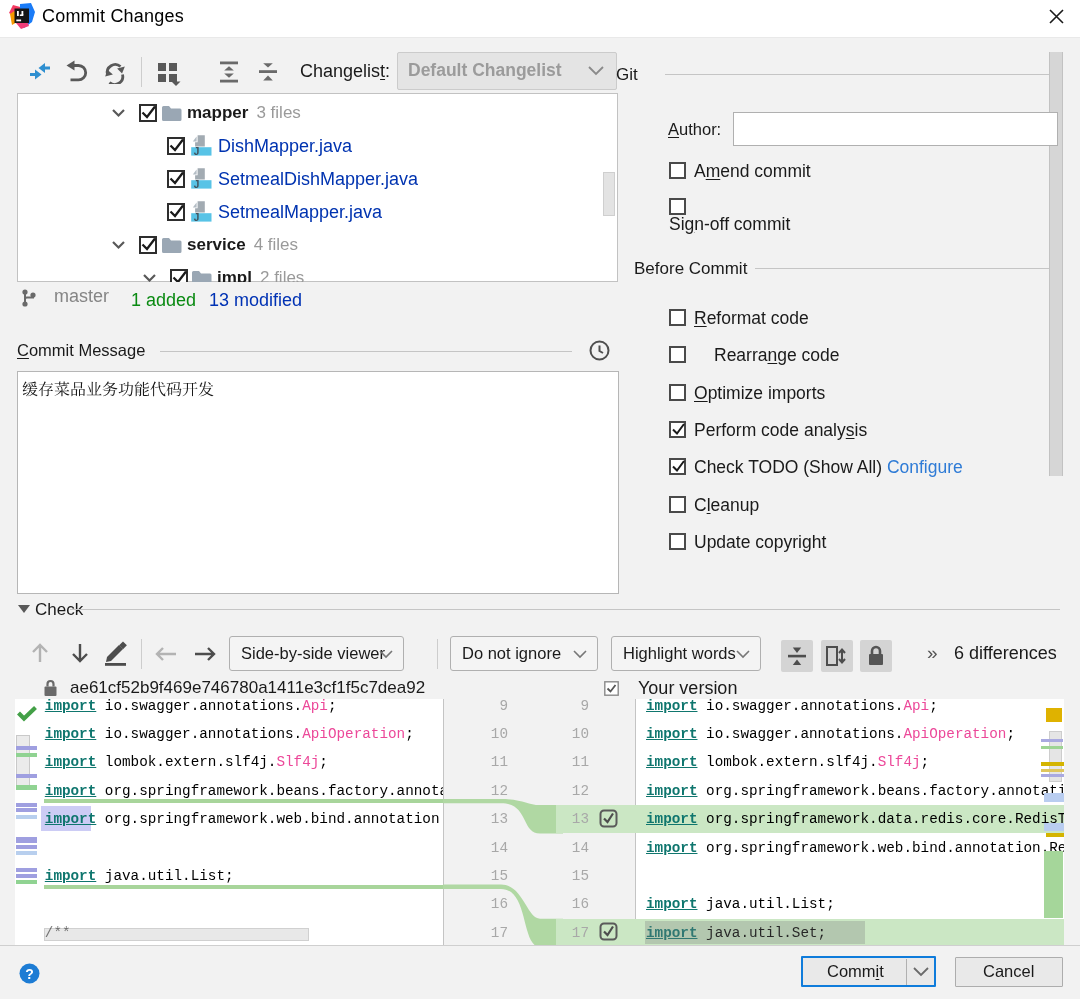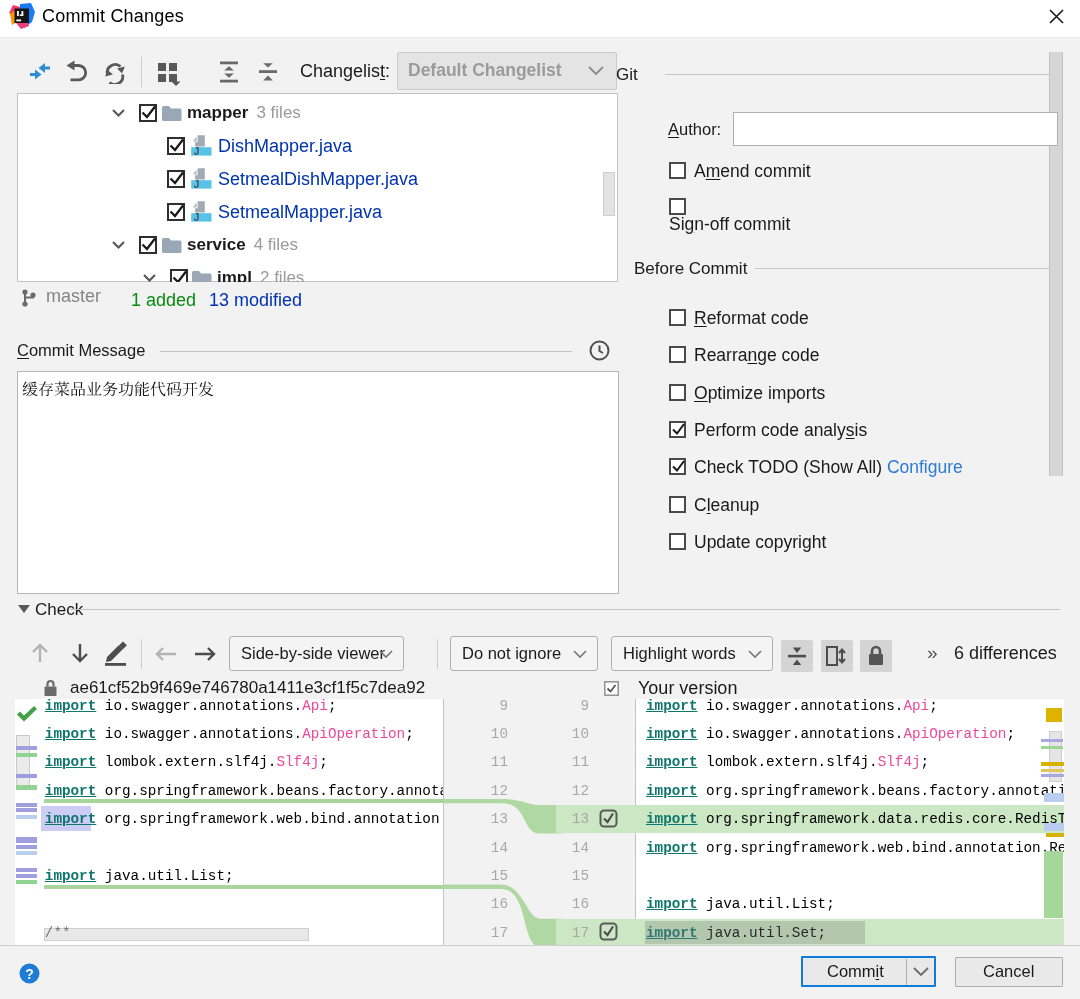--- a/index.html
+++ b/index.html
@@ -17,21 +17,21 @@
 #chcombo span { position:absolute; left:10px; top:7px; font-size:17.5px; font-weight:bold; color:#9b9b9b; }
 
 #tree { left:17px; top:93px; width:601px; height:189px; background:#fff; border:1px solid #c2c2c2; }
 .trow { position:absolute; height:24px; display:flex; align-items:center; font-size:18px;text-align:right; }
 .gray { color:#9a9a9a; }
 .blue { color:#0033b0; }
 .cb { display:inline-block; width:17px; height:17px; border:2px solid #4a4a4a; background:#fff; position:relative; }
 .tcb { width:18px; height:18px; border:2px solid #2e2e2e; }
 #treescroll { left:603px; top:172px; width:12px; height:44px; background:#e3e3e3; border:1px solid #cfcfcf; }
 
-#master { left:46px; top:286px; font-size:18px; color:#858585; }
+#master { left:54px; top:286px; font-size:18px; color:#858585; }
 #added { left:131px; top:290px; font-size:18px; color:#0a8a12; }
 #modified { left:209px; top:290px; font-size:18px; color:#0032b4; }
 
 #cmlabel { left:17px; top:341px; font-size:16.5px; }
 #cmline { left:160px; top:351px; width:412px; height:1px; background:#c5c5c5; }
 #cmarea { left:17px; top:371px; width:602px; height:223px; background:#fff; border:1px solid #b6b6b6; }
 
 .hline { height:1px; background:#c5c5c5; }
 #gitlabel { left:616px; top:65px; font-size:17px; }
 #authlabel { left:668px; top:120px; font-size:16.5px; }
@@ -281,21 +281,21 @@
     <span style="margin-top:-1px;">A<u>m</u>end commit</span>
   </div>
 <div class="optrow" style="left:669px; top:198px;flex-direction:column;">
     <span class="cb"></span>
     <span style="margin-top:-1px;">Si<u>g</u>n-off commit</span>
   </div>
 <div class="optrow" style="left:669px; top:309px;">
     <span class="cb"></span>
     <span style="margin-top:-1px;"><u>R</u>eformat code</span>
   </div>
-<div class="optrow" style="left:669px; top:346px;">
+<div class="optrow" style="left:669px; top:346px;gap:20px;">
     <span class="cb"></span>
     <span style="margin-top:-1px;">Rearra<u>n</u>ge code</span>
   </div>
 <div class="optrow" style="left:669px; top:384px;">
     <span class="cb"></span>
     <span style="margin-top:-1px;"><u>O</u>ptimize imports</span>
   </div>
 <div class="optrow" style="left:669px; top:421px;">
     <span class="cb">
       <svg style="position:absolute;left:-1px;top:-2px;" width="17" height="17" viewBox="0 0 17 17">
@@ -354,21 +354,21 @@
       <path d="M1 1 L7 7 L13 1" stroke="#777" stroke-width="1.6" fill="none"></path>
     </svg>
 </div>
 <div class="abs sep" style="left:437px; top:639px; height:30px;"></div>
 <div class="combo" style="left:450px; top:636px; width:148px;">
     <span>Do not ignore</span>
   <svg style="position:absolute; right:10px; top:13px;" width="14" height="9" viewBox="0 0 14 9">
       <path d="M1 1 L7 7 L13 1" stroke="#777" stroke-width="1.6" fill="none"></path>
     </svg>
 </div>
-<div class="combo" style="left:611px; top:636px; width:162px;">
+<div class="combo" style="left:611px; top:636px; width:150px;">
     <span>Highlight words</span>
   <svg style="position:absolute; right:10px; top:13px;" width="14" height="9" viewBox="0 0 14 9">
       <path d="M1 1 L7 7 L13 1" stroke="#777" stroke-width="1.6" fill="none"></path>
     </svg>
 </div>
 <div class="sqbtn" style="left:781px; top:640px;">
   <svg style="position:absolute; left:5px; top:2px;" width="22" height="28" viewBox="0 0 22 28">
     <rect x="2" y="12.8" width="18" height="2.6" fill="#4d4d4d"></rect>
     <path d="M11 11 L6.8 5.5 L15.2 5.5 Z" fill="#4d4d4d"></path>
     <path d="M11 17.4 L6.8 22.9 L15.2 22.9 Z" fill="#4d4d4d"></path>

